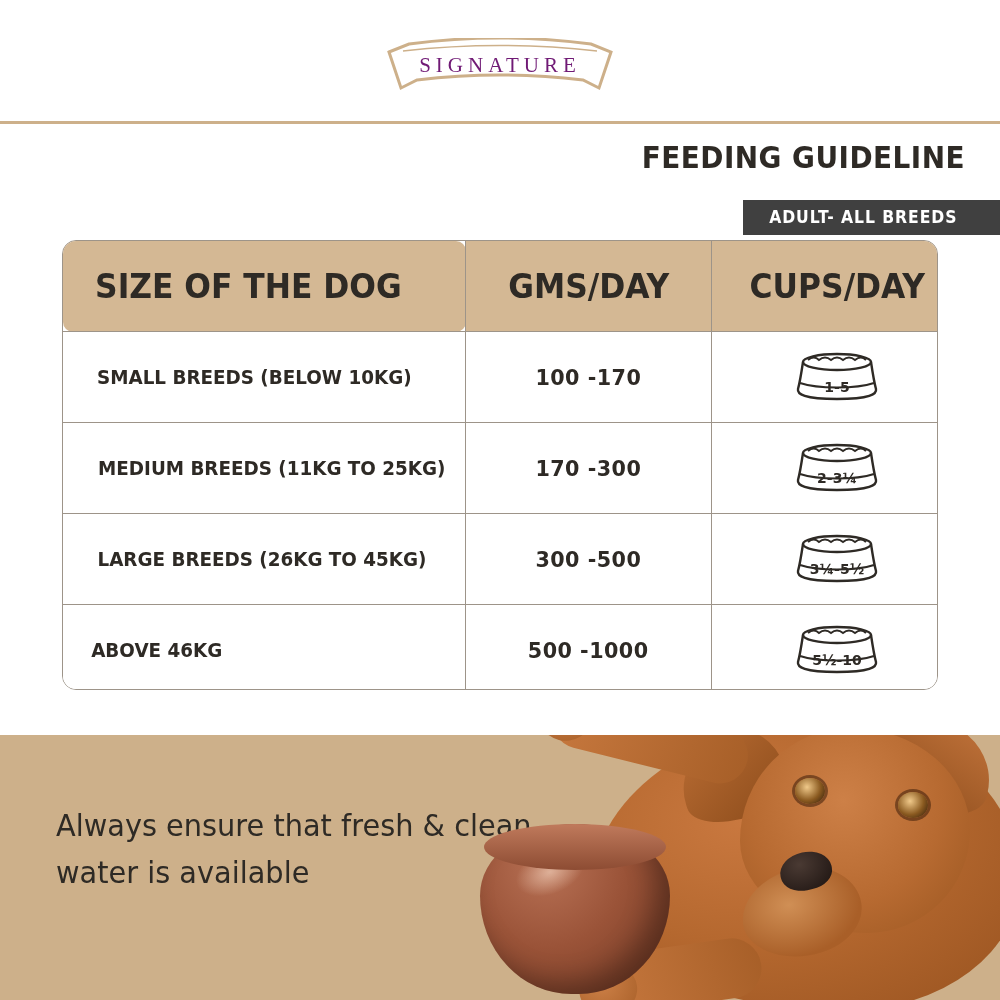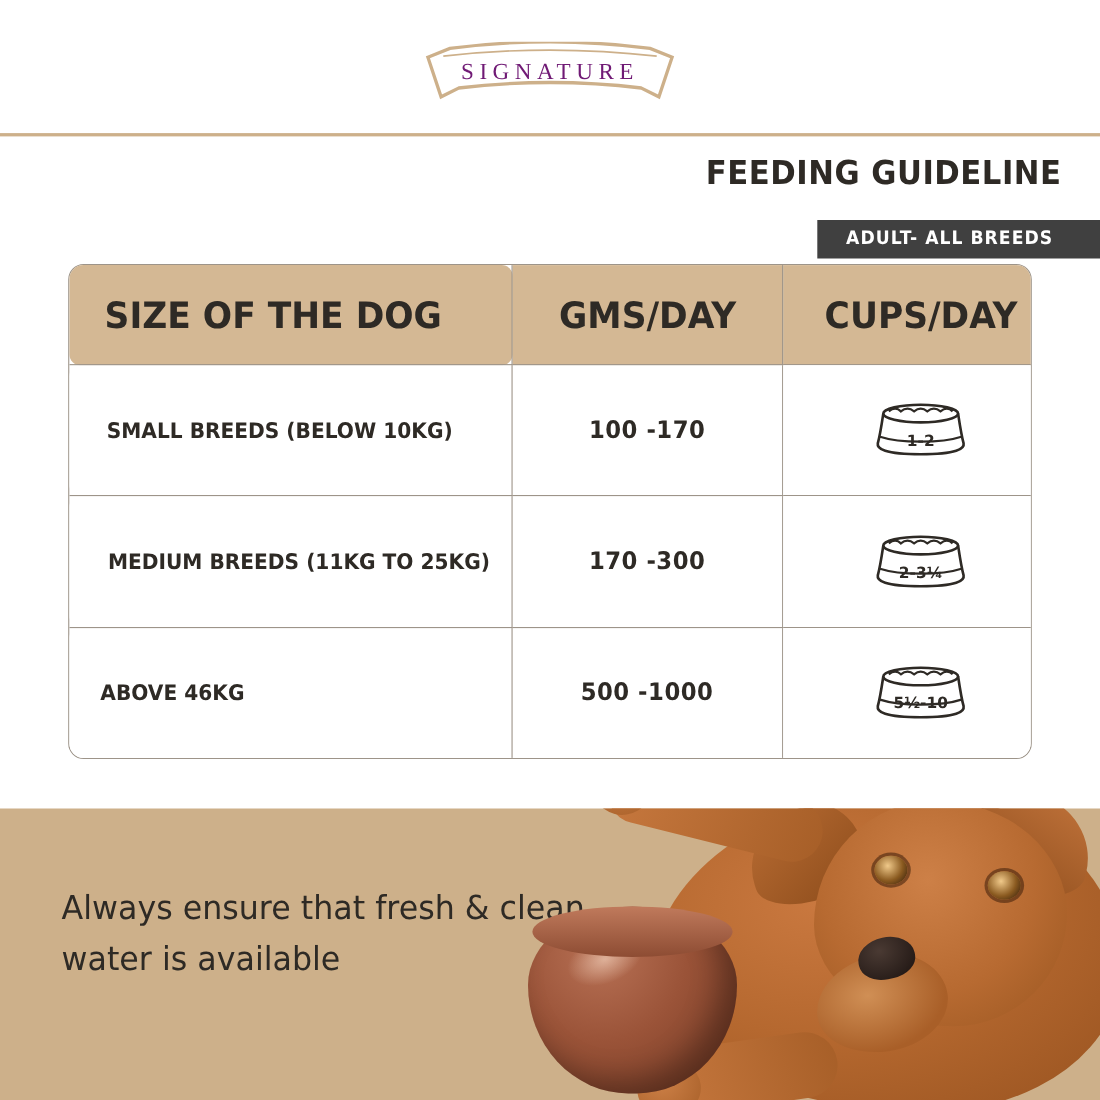--- a/index.html
+++ b/index.html
@@ -377,36 +377,51 @@
         <td class="col-size"><span>SMALL BREEDS (BELOW 10KG)</span></td>
         <td class="col-gms"><span>100 -170</span></td>
         <td class="bowl-cell">
           <div class="bowl">
             <svg width="118" height="56" viewBox="0 0 118 56" xmlns="http://www.w3.org/2000/svg">
               <ellipse cx="59" cy="13" rx="34" ry="8" fill="none" stroke="#2e2a25" stroke-width="2.4"></ellipse>
               <path d="M25 13 C25 13 22 33 20 40 C19 45 26 50 59 50 C92 50 99 45 98 40 C96 33 93 13 93 13" fill="none" stroke="#2e2a25" stroke-width="2.4"></path>
               <path d="M30 11 q6 -5 11 0 q6 -5 12 0 q6 -5 12 0 q6 -5 12 0 q6 -5 11 0" fill="none" stroke="#2e2a25" stroke-width="2"></path>
               <path d="M22 34 C40 40 78 40 96 34" fill="none" stroke="#2e2a25" stroke-width="2"></path>
             </svg>
-            <div class="bowl-label">1-2</div>
+            <div class="bowl-label">1-5</div>
           </div>
         </td>
       </tr>
       <tr>
         <td class="col-size"><span>MEDIUM BREEDS (11KG TO 25KG)</span></td>
         <td class="col-gms"><span>170 -300</span></td>
         <td class="bowl-cell">
           <div class="bowl">
             <svg width="118" height="56" viewBox="0 0 118 56" xmlns="http://www.w3.org/2000/svg">
               <ellipse cx="59" cy="13" rx="34" ry="8" fill="none" stroke="#2e2a25" stroke-width="2.4"></ellipse>
               <path d="M25 13 C25 13 22 33 20 40 C19 45 26 50 59 50 C92 50 99 45 98 40 C96 33 93 13 93 13" fill="none" stroke="#2e2a25" stroke-width="2.4"></path>
               <path d="M30 11 q6 -5 11 0 q6 -5 12 0 q6 -5 12 0 q6 -5 12 0 q6 -5 11 0" fill="none" stroke="#2e2a25" stroke-width="2"></path>
               <path d="M22 34 C40 40 78 40 96 34" fill="none" stroke="#2e2a25" stroke-width="2"></path>
             </svg>
             <div class="bowl-label">2-3¼</div>
+          </div>
+        </td>
+      </tr>
+      <tr>
+        <td class="col-size"><span>LARGE BREEDS (26KG TO 45KG)</span></td>
+        <td class="col-gms"><span>300 -500</span></td>
+        <td class="bowl-cell">
+          <div class="bowl">
+            <svg width="118" height="56" viewBox="0 0 118 56" xmlns="http://www.w3.org/2000/svg">
+              <ellipse cx="59" cy="13" rx="34" ry="8" fill="none" stroke="#2e2a25" stroke-width="2.4"></ellipse>
+              <path d="M25 13 C25 13 22 33 20 40 C19 45 26 50 59 50 C92 50 99 45 98 40 C96 33 93 13 93 13" fill="none" stroke="#2e2a25" stroke-width="2.4"></path>
+              <path d="M30 11 q6 -5 11 0 q6 -5 12 0 q6 -5 12 0 q6 -5 12 0 q6 -5 11 0" fill="none" stroke="#2e2a25" stroke-width="2"></path>
+              <path d="M22 34 C40 40 78 40 96 34" fill="none" stroke="#2e2a25" stroke-width="2"></path>
+            </svg>
+            <div class="bowl-label">3¼-5½</div>
           </div>
         </td>
       </tr>
       <tr>
         <td class="col-size"><span>ABOVE 46KG</span></td>
         <td class="col-gms"><span>500 -1000</span></td>
         <td class="bowl-cell">
           <div class="bowl">
             <svg width="118" height="56" viewBox="0 0 118 56" xmlns="http://www.w3.org/2000/svg">
               <ellipse cx="59" cy="13" rx="34" ry="8" fill="none" stroke="#2e2a25" stroke-width="2.4"></ellipse>

